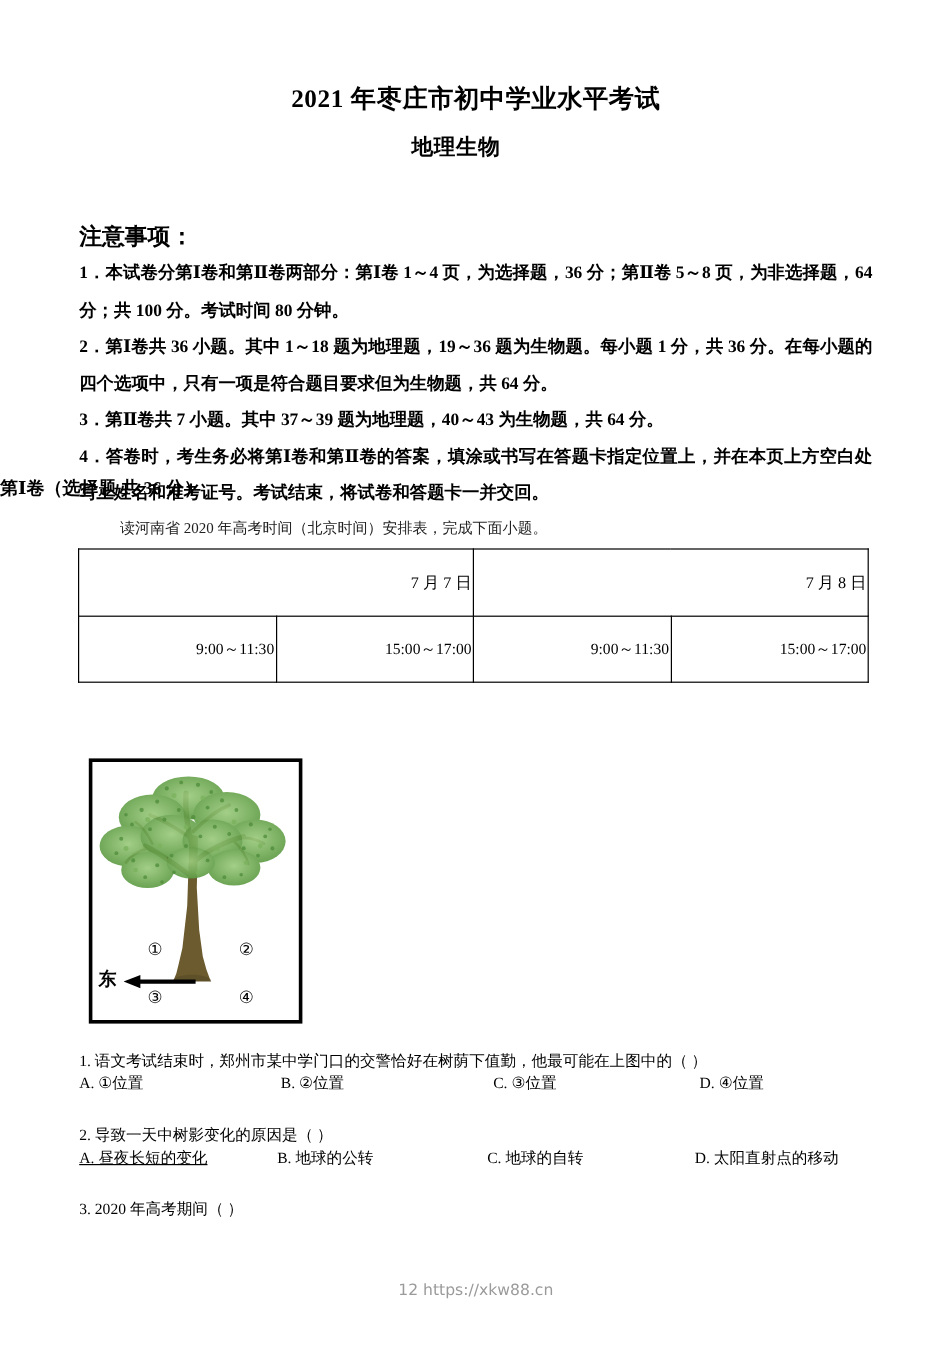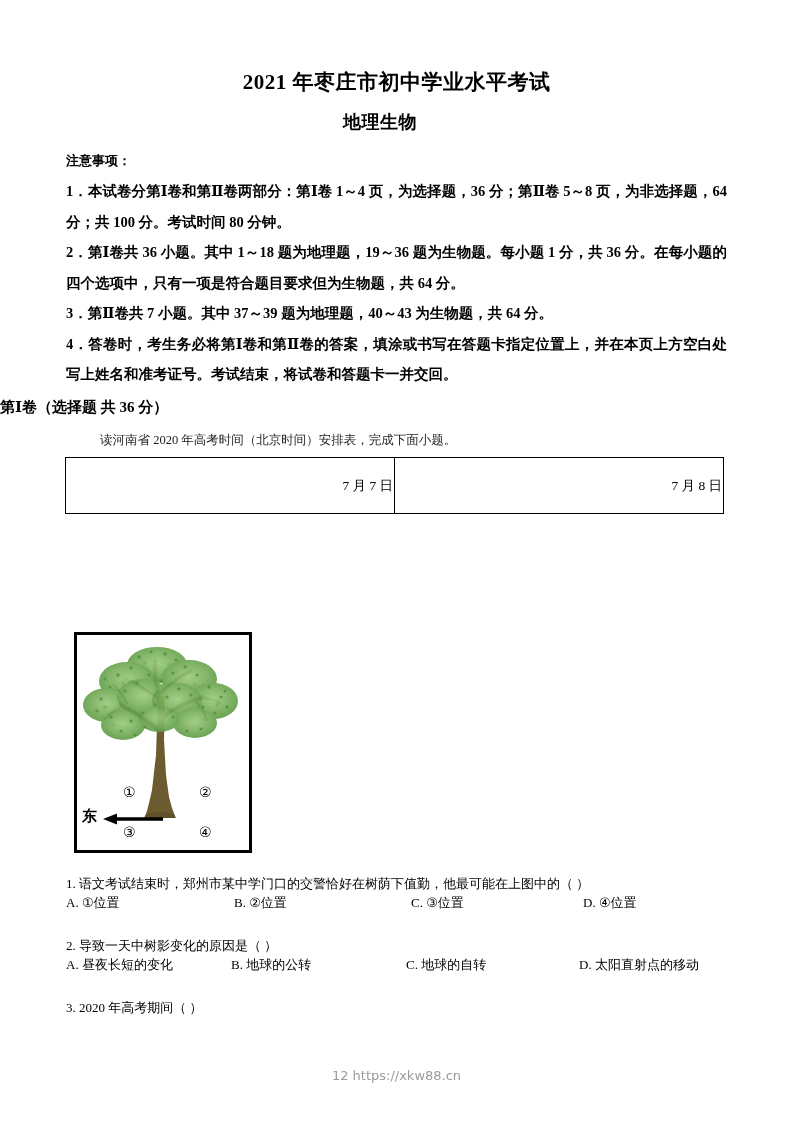--- a/index.html
+++ b/index.html
@@ -44,23 +44,24 @@
   }
 
   
   .notice {
     position: absolute;
     left: 66px;
     top: 146px;
     width: 661px;
   }
   .notice-heading {
-    font-size: 13px;
+    font-size: 19px;
     font-weight: bold;
     line-height: 30px;
+    margin-top: 37px;
   }
   .notice-item {
     font-size: 14.5px;
     font-weight: bold;
     line-height: 30.5px;
     text-align: justify;
     text-justify: inter-ideograph;
   }
 
   
@@ -166,21 +167,21 @@
   .opt-a { left: 0px; }
   .opt-b { left: 168px; }
   .opt-c { left: 345px; }
   .opt-d { left: 517px; }
 
   .q1 { top: 874px; }
   .q2 { top: 936px; }
   .q3 { top: 998px; }
 
   
-  .q2 .opt-a { left: 0px; }
+  .q2 .opt-a { left: 0px; text-decoration: underline; }
   .q2 .opt-b { left: 165px; }
   .q2 .opt-c { left: 340px; }
   .q2 .opt-d { left: 513px; }
 
   
   .watermark {
     position: absolute;
     left: 0;
     top: 1068px;
     width: 793px;
@@ -208,20 +209,26 @@
 
   <div class="section-heading">第Ⅰ卷（选择题 共 36 分）</div>
 
   <div class="caption">读河南省 2020 年高考时间（北京时间）安排表，完成下面小题。</div>
 
   <table class="sched-table">
     <tbody>
       <tr class="r-date">
         <td colspan="2">7 月 7 日</td>
         <td colspan="2">7 月 8 日</td>
+      </tr>
+      <tr class="r-time">
+        <td>9:00～11:30</td>
+        <td>15:00～17:00</td>
+        <td>9:00～11:30</td>
+        <td>15:00～17:00</td>
       </tr>
     </tbody>
   </table>
 
   <div class="figure-box">
     <div class="figure-inner">
 
       <svg class="fig-svg" width="172" height="215" viewBox="0 0 172 215">
         <defs>
           <radialGradient id="leafA" cx="50%" cy="45%" r="55%">

